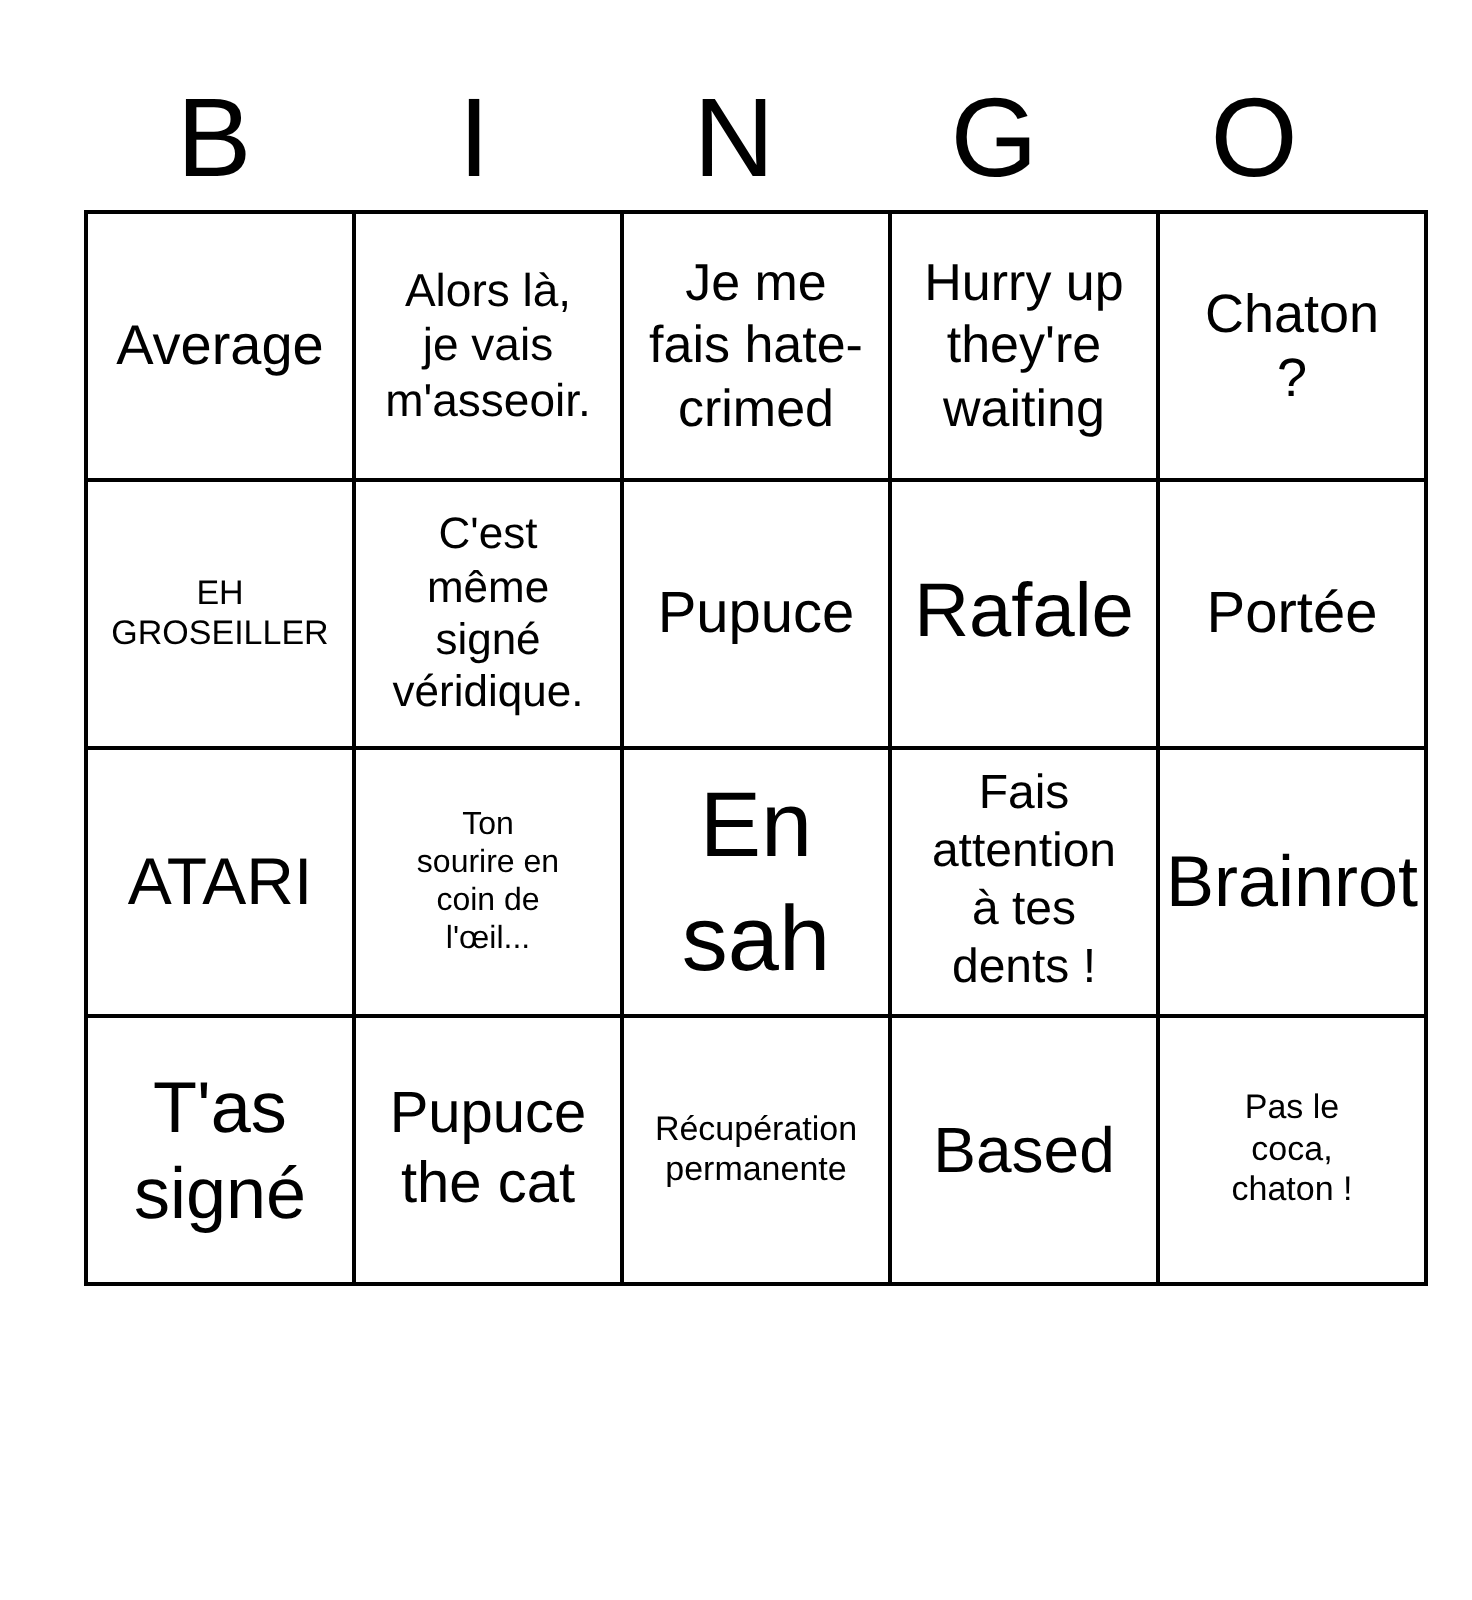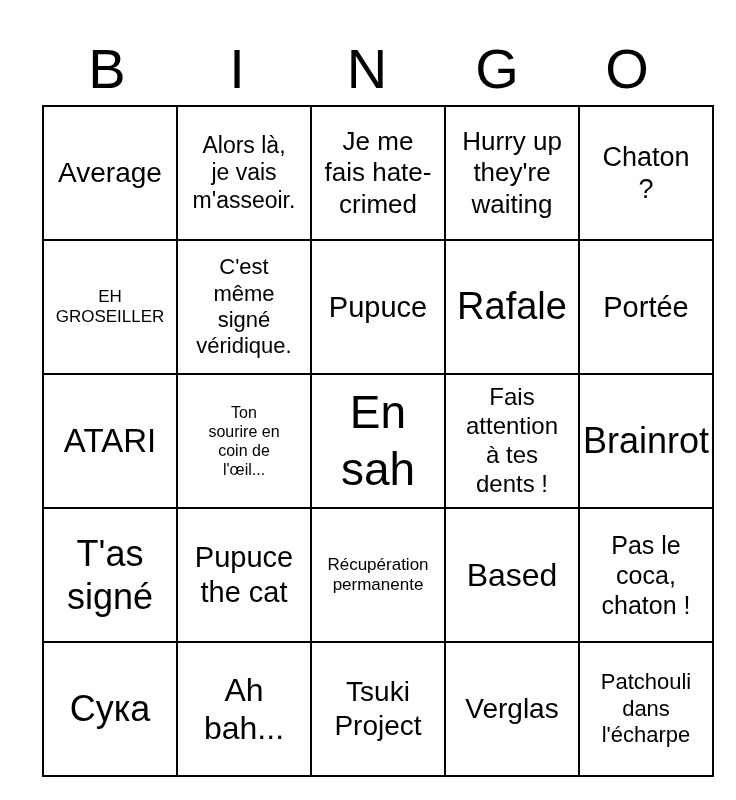--- a/index.html
+++ b/index.html
@@ -108,31 +108,20 @@
         <td style="font-size:36px">Brainrot</td>
       </tr>
       <tr>
         <td style="font-size:36px">T'as
 signé</td>
         <td style="font-size:29px">Pupuce
 the cat</td>
         <td style="font-size:17px">Récupération
 permanente</td>
         <td style="font-size:32px">Based</td>
-        <td style="font-size:25px">Pas le
+        <td style="font-size:17px">Pas le
 coca,
 chaton !</td>
-      </tr>
-      <tr>
-        <td style="font-size:36px">Сука</td>
-        <td style="font-size:32px">Ah
-bah...</td>
-        <td style="font-size:28px">Tsuki
-Project</td>
-        <td style="font-size:28px">Verglas</td>
-        <td style="font-size:22px">Patchouli
-dans
-l'écharpe</td>
       </tr>
     </tbody>
   </table>
 
 </div>
 
 </body></html>

